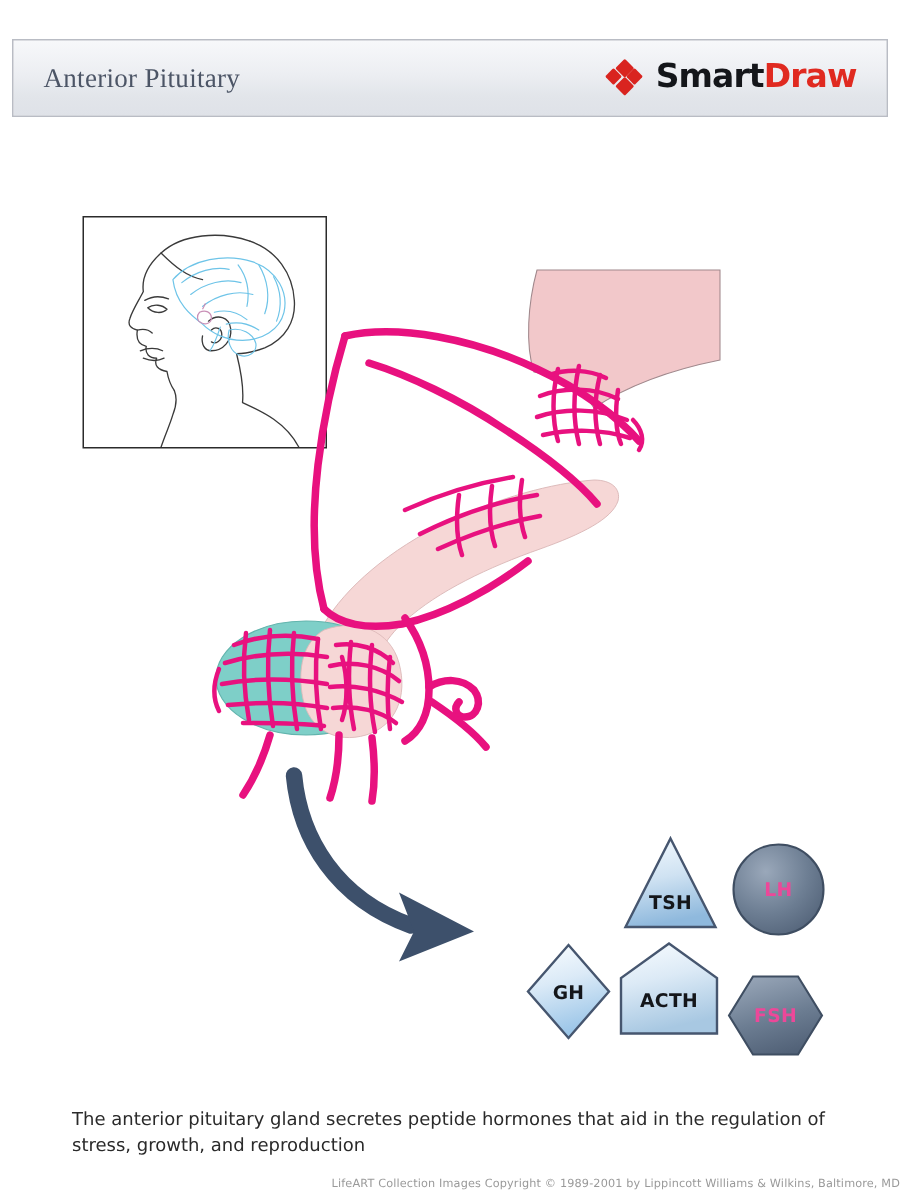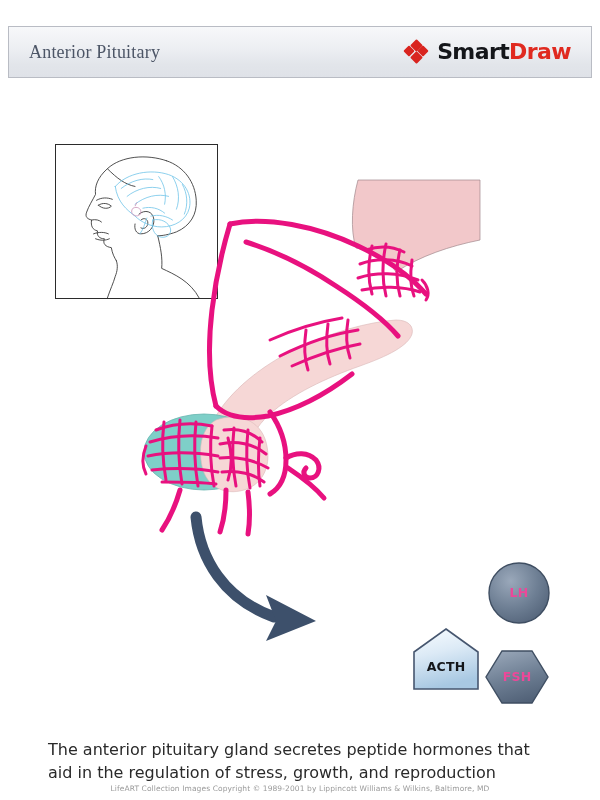--- a/index.html
+++ b/index.html
@@ -142,30 +142,30 @@
   .pos-acth { left: 78px;  top: 70px; text-decoration: underline; }
   .pos-fsh  { left: 152px; top: 92px; }
 
   
   .caption {
     position: absolute;
     left: 48px;
     top: 738px;
     width: 510px;
     font-family: "DejaVu Sans", sans-serif;
-    font-size: 16px;
+    font-size: 12px;
     line-height: 1.45;
     color: #2a2a2a;
   }
   .credit {
     position: absolute;
     left: 0;
     top: 784px;
     width: 600px;
-    text-align: center;
+    text-align: right;
     font-family: "DejaVu Sans", sans-serif;
     font-size: 7.5px;
     color: #9a9a9a;
     letter-spacing: 0.1px;
   }
 </style>
 </head>
 <body>
 
 <div class="header-bar">
@@ -318,35 +318,61 @@
 <div class="arrow-wrap">
   <svg viewBox="0 0 190 155" xmlns="http://www.w3.org/2000/svg">
     <path d="M26 22 C 30 64, 54 104, 104 122" fill="none" stroke="#3d506b" stroke-width="11" stroke-linecap="round"></path>
     <path d="M96 100 L 146 126 L 96 146 L 106 126 Z" fill="#3d506b"></path>
   </svg>
 </div>
 
 <div class="hormones">
 
 
+  <div class="hormone pos-tsh">
+    <svg viewBox="0 0 66 66" xmlns="http://www.w3.org/2000/svg">
+      <defs>
+        <linearGradient id="gTri" x1="0" y1="0" x2="0.2" y2="1">
+          <stop offset="0%" stop-color="#f6fbff"></stop>
+          <stop offset="50%" stop-color="#cfe2f2"></stop>
+          <stop offset="100%" stop-color="#8fb9dd"></stop>
+        </linearGradient>
+      </defs>
+      <polygon points="33,3 63,62 3,62" fill="url(#gTri)" stroke="#46566f" stroke-width="1.6"></polygon>
+    </svg>
+    <span class="h-label lbl-dark" style="top:38px">TSH</span>
+  </div>
 
   <div class="hormone pos-lh">
     <svg viewBox="0 0 66 66" xmlns="http://www.w3.org/2000/svg">
       <defs>
         <radialGradient id="gDarkC" cx="0.36" cy="0.3" r="0.85">
           <stop offset="0%" stop-color="#9aa8ba"></stop>
           <stop offset="55%" stop-color="#6d7e93"></stop>
           <stop offset="100%" stop-color="#4e5e74"></stop>
         </radialGradient>
       </defs>
       <circle cx="33" cy="33" r="30" fill="url(#gDarkC)" stroke="#3f4e62" stroke-width="1.4"></circle>
     </svg>
     <span class="h-label lbl-light" style="top:25px">LH</span>
   </div>
 
+  <div class="hormone pos-gh">
+    <svg viewBox="0 0 66 66" xmlns="http://www.w3.org/2000/svg">
+      <defs>
+        <linearGradient id="gDia" x1="0" y1="0" x2="0.25" y2="1">
+          <stop offset="0%" stop-color="#fbfeff"></stop>
+          <stop offset="45%" stop-color="#dbeaf7"></stop>
+          <stop offset="100%" stop-color="#9cc6e8"></stop>
+        </linearGradient>
+      </defs>
+      <polygon points="33,2 60,33 33,64 6,33" fill="url(#gDia)" stroke="#46566f" stroke-width="1.6"></polygon>
+    </svg>
+    <span class="h-label lbl-dark" style="top:26px">GH</span>
+  </div>
 
   <div class="hormone pos-acth" style="width:72px">
     <svg viewBox="0 0 72 66" xmlns="http://www.w3.org/2000/svg">
       <defs>
         <linearGradient id="gPen" x1="0" y1="0" x2="0.25" y2="1">
           <stop offset="0%" stop-color="#f8fcff"></stop>
           <stop offset="45%" stop-color="#dceaf6"></stop>
           <stop offset="100%" stop-color="#a8c8e2"></stop>
         </linearGradient>
       </defs>

